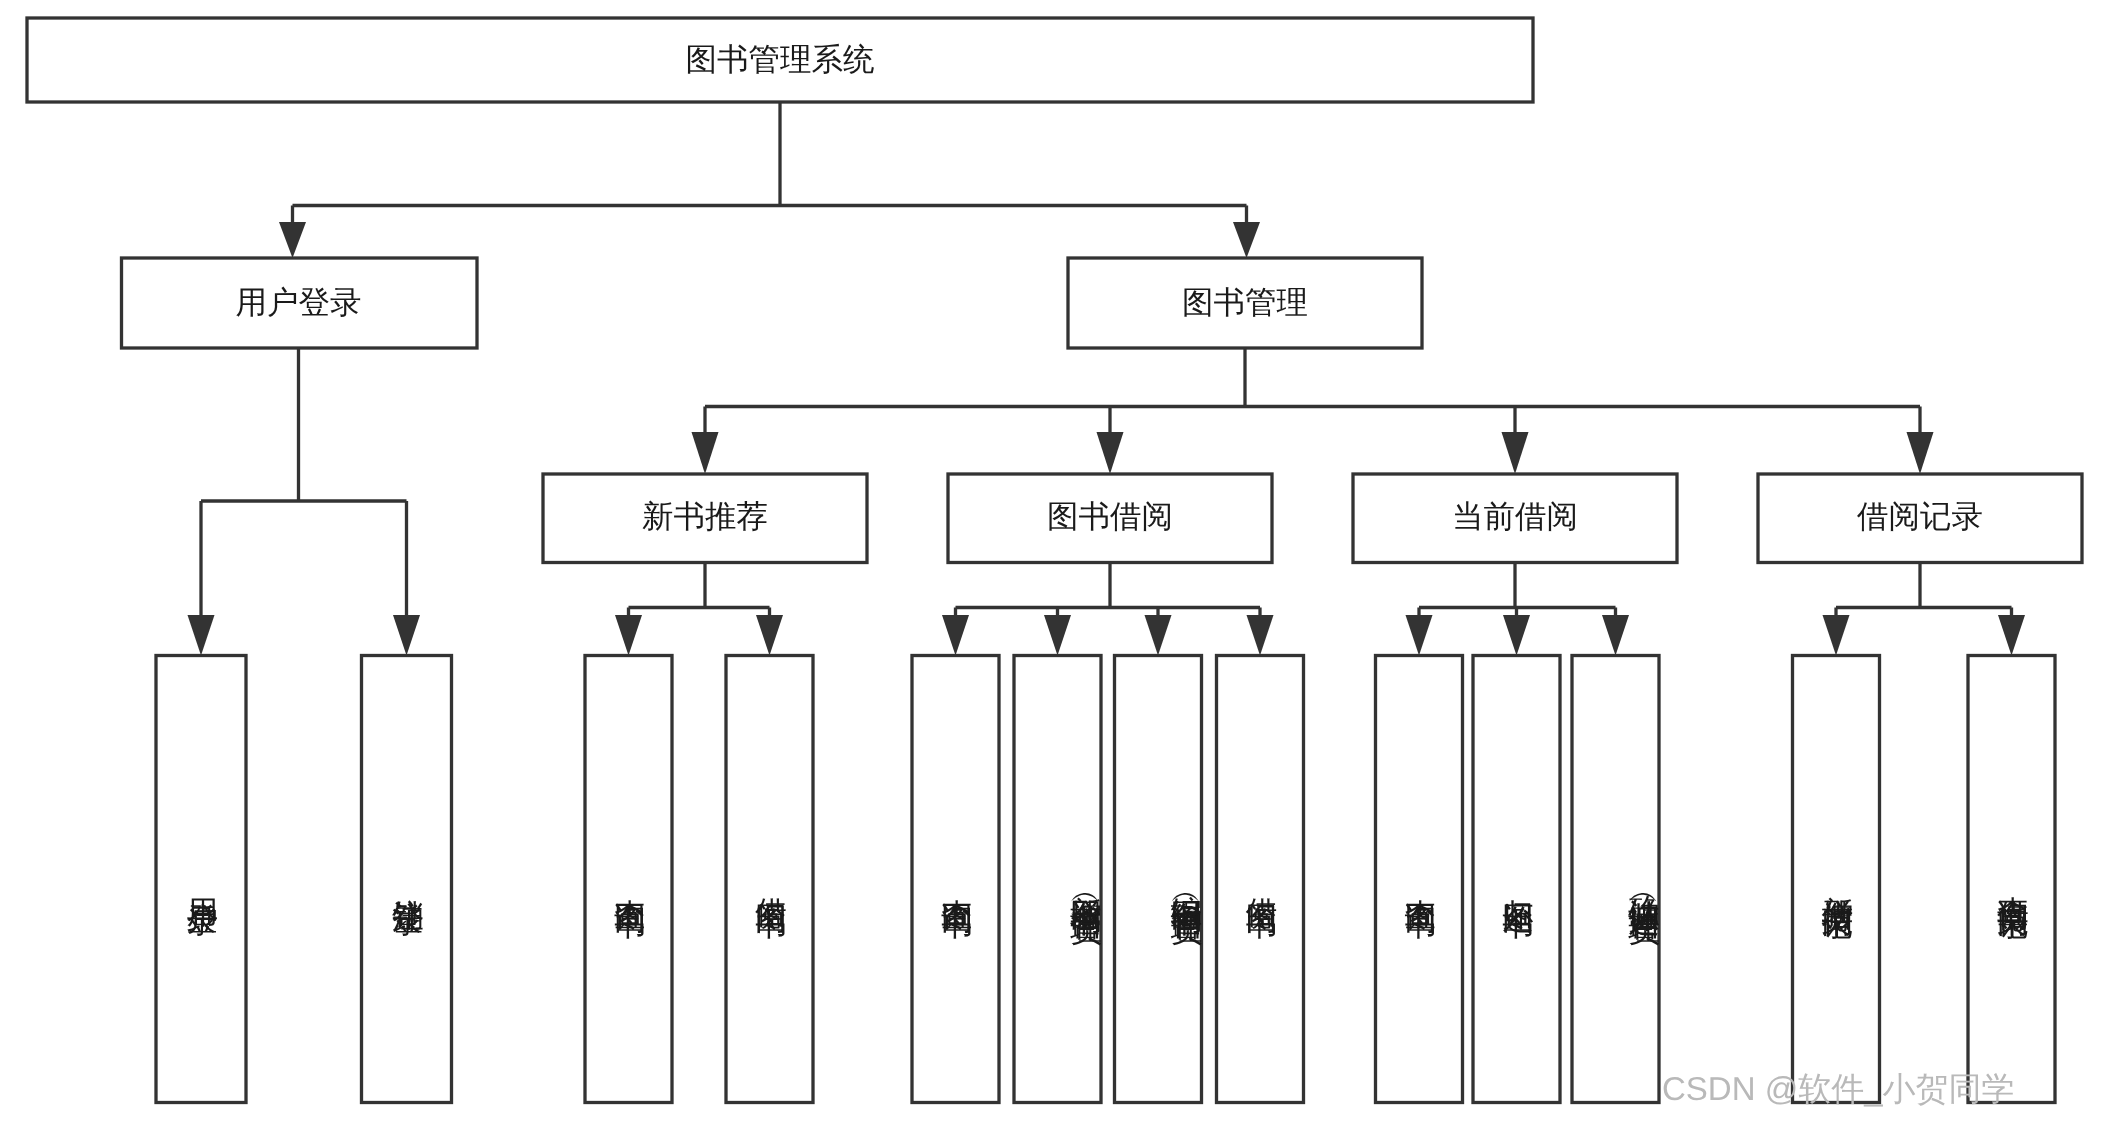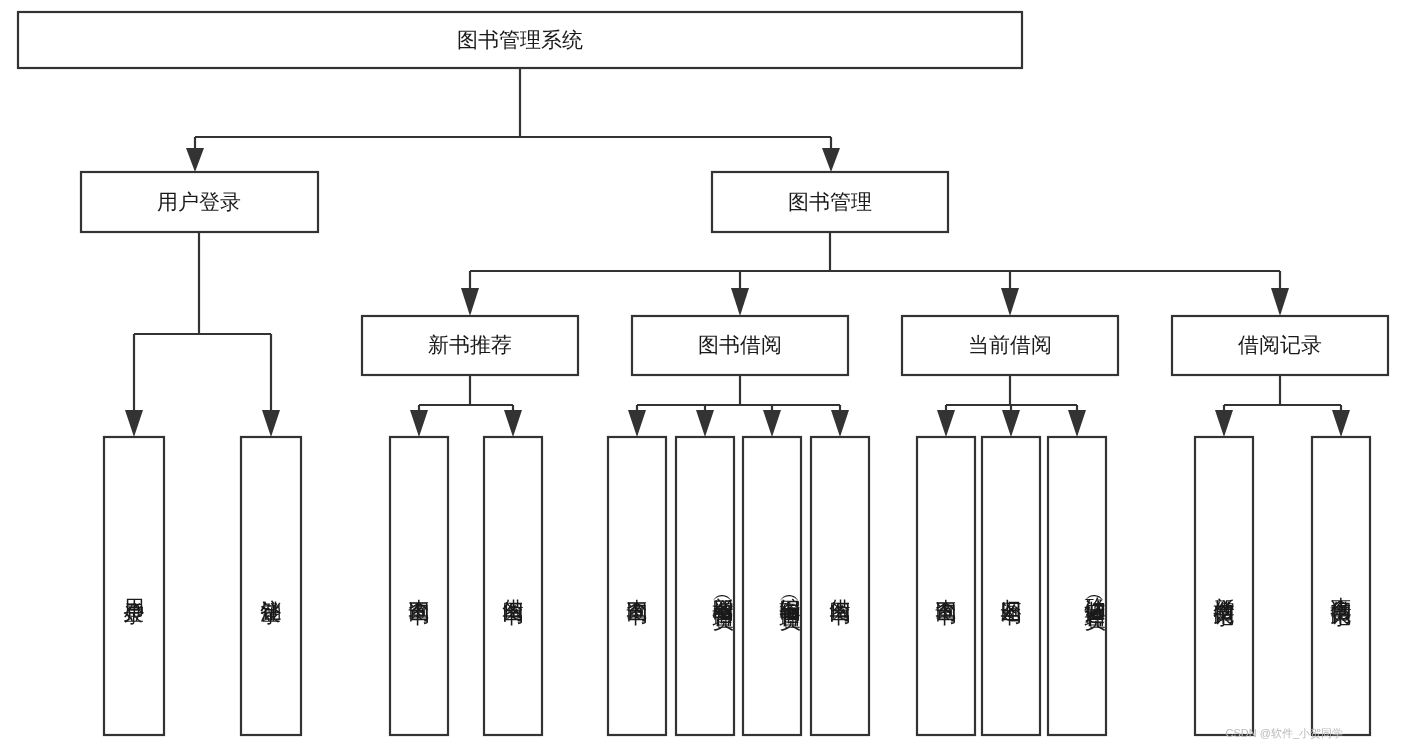--- a/index.html
+++ b/index.html
@@ -64,21 +64,21 @@
     align-items: center;
     justify-content: center;
     pointer-events: none;
     white-space: nowrap;
   }
   .watermark {
     position: absolute;
     right: 8px;
     bottom: 6px;
     font-family: "Liberation Sans", sans-serif;
-    font-size: 11px;
+    font-size: 22px;
     color: #b9b9b9;
     white-space: nowrap;
   }
 </style>
 </head>
 <body>
 
 <div id="diagram-root">
 
   <svg class="flow" viewBox="0 0 1405 747">

